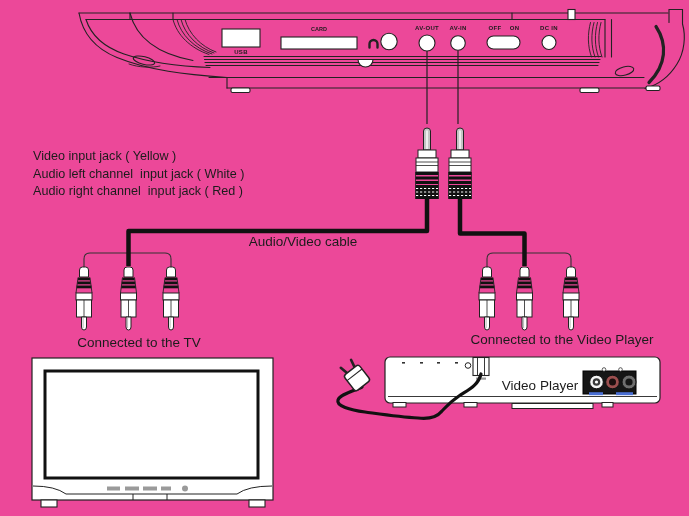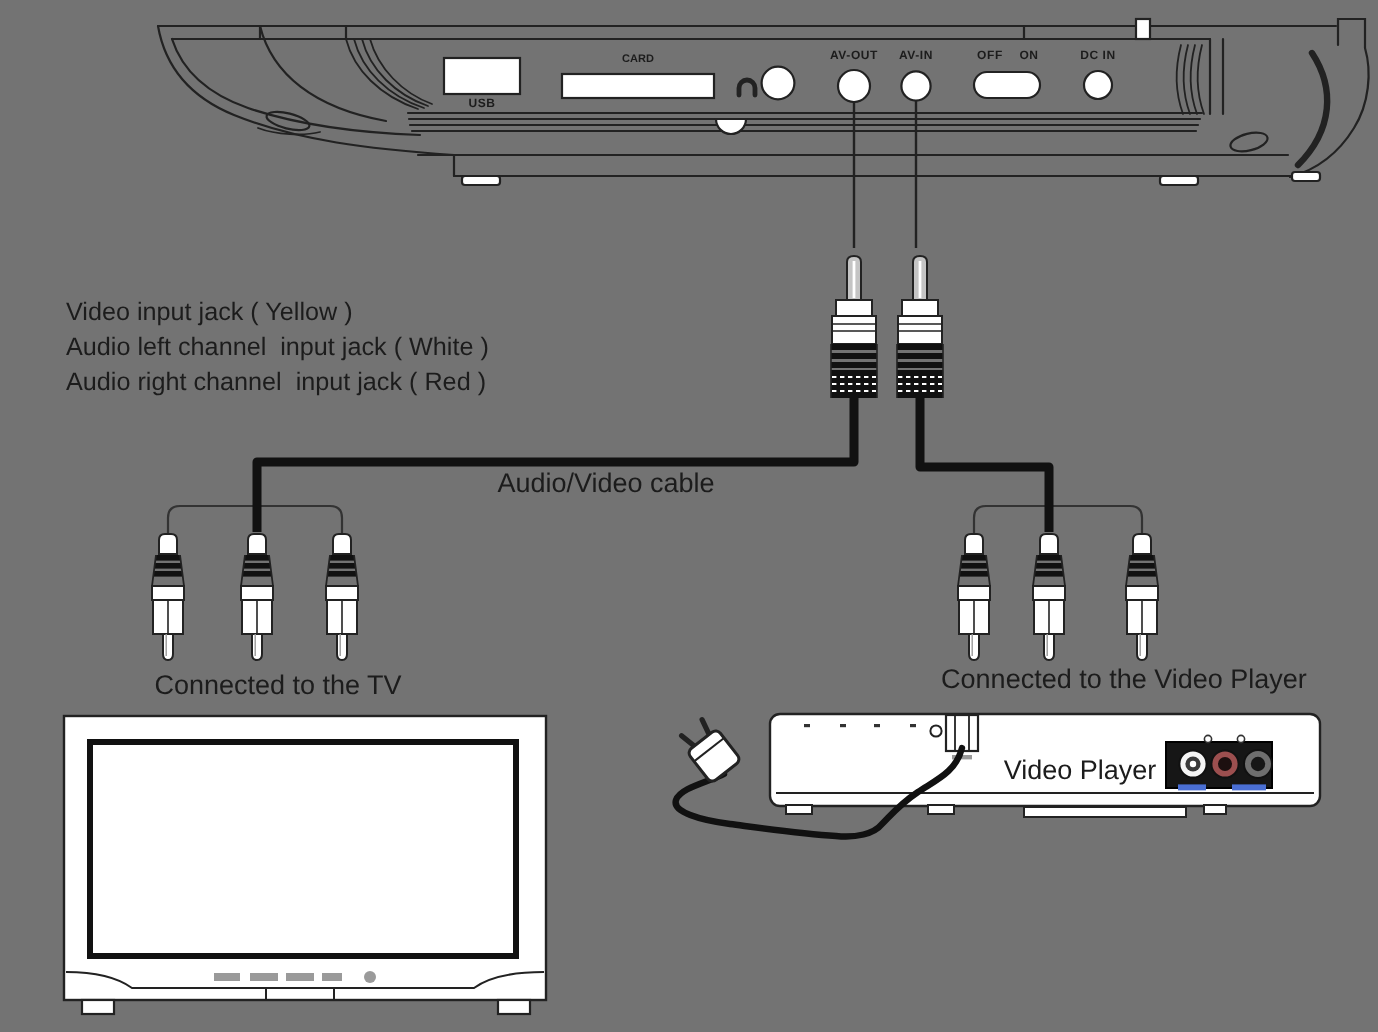--- a/index.html
+++ b/index.html
@@ -1,16 +1,16 @@
 <!DOCTYPE html>
 <html><head>
 <meta charset="utf-8">
 <style>
   html,body{margin:0;padding:0;background:#ffffff;}
-  .stage{position:relative;width:689px;height:516px;background:#737373;overflow:hidden;
+  .stage{position:relative;width:689px;height:516px;background:#ec4899;overflow:hidden;
          font-family:"Liberation Sans",sans-serif;}
   svg{display:block}
   svg text{fill:#1c1c1c;font-family:"Liberation Sans",sans-serif;}
   .cap{font-size:13.5px;}
   .ann{font-size:12.6px;white-space:pre;}
   .port-lbl{font-size:6px;font-weight:bold;letter-spacing:.3px;}
   .tiny-lbl{font-size:5.5px;font-weight:bold;}
 </style>
 </head>
 <body>

